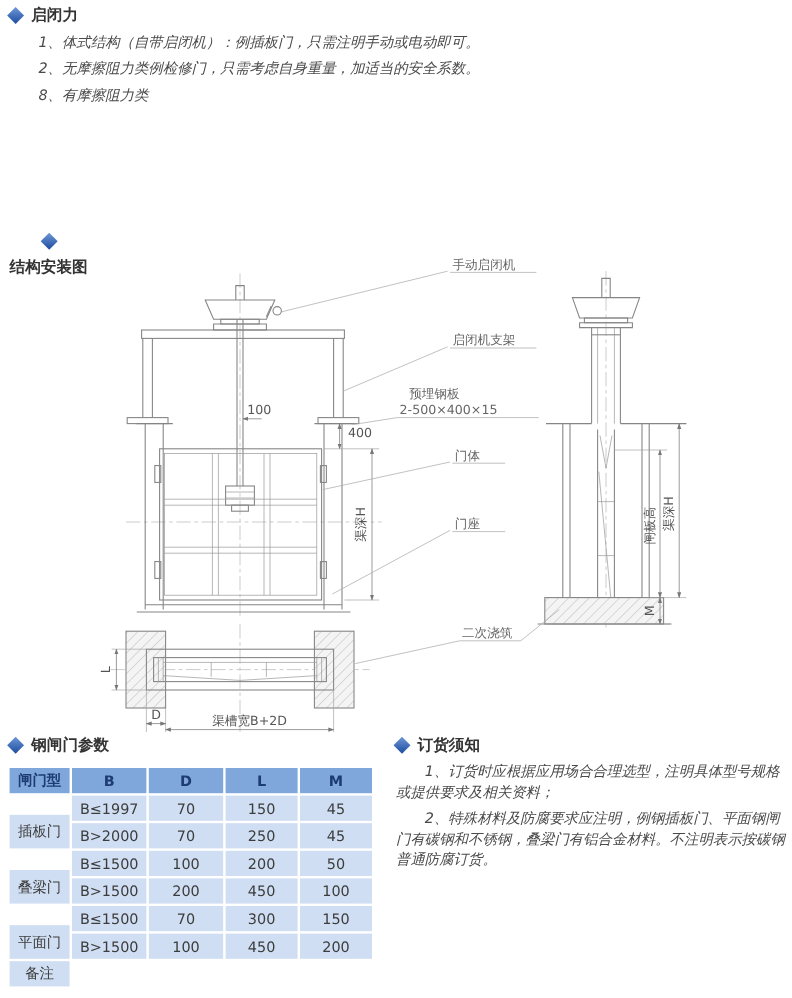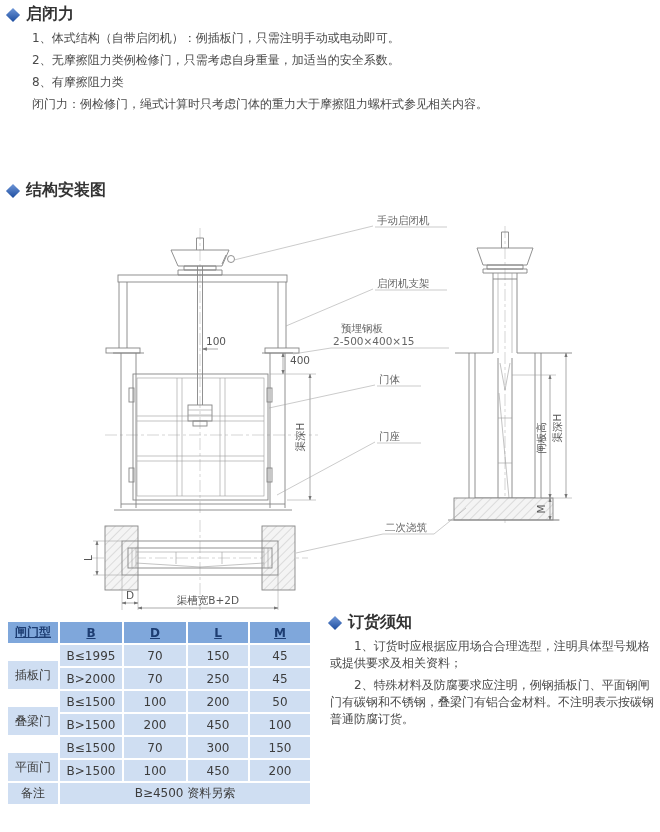--- a/index.html
+++ b/index.html
@@ -1,32 +1,32 @@
 <!DOCTYPE html>
 <html><head>
 <meta charset="utf-8">
 <style>
   html,body{margin:0;padding:0;}
   body{
     width:660px;height:832px;position:relative;background:#ffffff;
     font-family:"DejaVu Sans",sans-serif;color:#474747;overflow:hidden;
   }
-  .sec-title{display:flex;align-items:center;gap:8px;font-size:16px;font-weight:bold;color:#333;}
+  .sec-title{display:flex;align-items:center;gap:8px;font-size:13px;font-weight:bold;color:#333;}
   .diamond{width:10px;height:10px;flex:0 0 auto;
     background:linear-gradient(135deg,#6f97d8 0%,#1c4c9f 100%);transform:rotate(45deg);}
-  p.body{font-size:12px;line-height:17px;color:#4a4a4a;text-indent:2em;margin:5px 0;}
+  p.body{font-size:12px;line-height:17px;color:#4a4a4a;text-indent:2em;margin:5px 0;font-style:italic;}
   #sec-force{position:absolute;top:4px;left:8px;width:646px;}
-  #sec-install-title{position:absolute;top:180px;left:8px;}
+  #sec-install-title{position:absolute;top:196px;left:8px;flex-direction:column;}
   #diagram{position:absolute;top:208px;left:0;width:660px;height:412px;}
   #bottom-left{position:absolute;top:612px;left:8px;width:312px;}
   #bottom-right{position:absolute;top:612px;left:330px;width:324px;}
   #param-table{margin-top:10px;display:grid;grid-template-columns:50px 62px 62px 60px 60px;
     grid-auto-rows:21px;gap:2px;width:300px;font-size:12px;}
   #param-table .th{background:#7fa7db;color:#1d3d72;font-weight:bold;
-    display:flex;align-items:center;justify-content:center;text-decoration:underline;}
+    display:flex;align-items:center;justify-content:center;}
   #param-table .td{background:#cfdef2;color:#3c3c3c;
     display:flex;align-items:center;justify-content:center;}
   #param-table .type{grid-row:span 2;margin-top:16px;}
   #param-table .remark-val{grid-column:2/-1;}
   
   .ln{stroke:#858585;stroke-width:0.9;fill:none;}
   .thin{stroke:#9a9a9a;stroke-width:0.6;fill:none;}
   .cl{stroke:#b8b8b8;stroke-width:0.6;fill:none;stroke-dasharray:12 3 3 3;}
   .dim{stroke:#888;stroke-width:0.7;fill:none;}
   .ext{stroke:#a0a0a0;stroke-width:0.55;fill:none;}
@@ -39,21 +39,20 @@
 <body>
 
 <div id="sec-force">
   <div class="sec-title">
     <span class="diamond"></span>
     <span>启闭力</span>
   </div>
   <p class="body">1、体式结构（自带启闭机）：例插板门，只需注明手动或电动即可。</p>
   <p class="body">2、无摩擦阻力类例检修门，只需考虑自身重量，加适当的安全系数。</p>
   <p class="body">8、有摩擦阻力类</p>
-  <p class="body">闭门力：例检修门，绳式计算时只考虑门体的重力大于摩擦阻力螺杆式参见相关内容。</p>
 </div>
 
 <div id="sec-install-title" class="sec-title">
   <span class="diamond"></span>
   <span>结构安装图</span>
 </div>
 
 <div id="diagram">
 <svg width="660" height="412" viewBox="0 0 660 412" xmlns="http://www.w3.org/2000/svg">
   <defs>
@@ -224,29 +223,33 @@
 
     <line class="ldr" x1="296" y1="345" x2="383" y2="326"></line>
     <text class="lbl" x="385" y="323">二次浇筑</text>
     <line class="ldr" x1="383" y1="326" x2="434" y2="326"></line>
     <line class="ldr" x1="434" y1="326" x2="466" y2="300"></line>
   </g>
 </svg>
 </div>
 
 <div id="bottom-left">
+  <div class="sec-title">
+    <span class="diamond"></span>
+    <span>钢闸门参数</span>
+  </div>
   <div id="param-table">
     <div class="th">闸门型</div>
     <div class="th">B</div>
     <div class="th">D</div>
     <div class="th">L</div>
     <div class="th">M</div>
 
     <div class="td type">插板门</div>
-    <div class="td">B≤1995</div>
+    <div class="td">B≤1997</div>
     <div class="td">70</div>
     <div class="td">150</div>
     <div class="td">45</div>
     <div class="td">B&gt;2000</div>
     <div class="td">70</div>
     <div class="td">250</div>
     <div class="td">45</div>
 
     <div class="td type">叠梁门</div>
     <div class="td">B≤1500</div>
@@ -262,21 +265,20 @@
     <div class="td">B≤1500</div>
     <div class="td">70</div>
     <div class="td">300</div>
     <div class="td">150</div>
     <div class="td">B&gt;1500</div>
     <div class="td">100</div>
     <div class="td">450</div>
     <div class="td">200</div>
 
     <div class="td">备注</div>
-    <div class="td remark-val">B≥4500 资料另索</div>
   </div>
 </div>
 
 <div id="bottom-right">
   <div class="sec-title">
     <span class="diamond"></span>
     <span>订货须知</span>
   </div>
   <p class="body">1、订货时应根据应用场合合理选型，注明具体型号规格或提供要求及相关资料；</p>
   <p class="body">2、特殊材料及防腐要求应注明，例钢插板门、平面钢闸门有碳钢和不锈钢，叠梁门有铝合金材料。不注明表示按碳钢普通防腐订货。</p>

